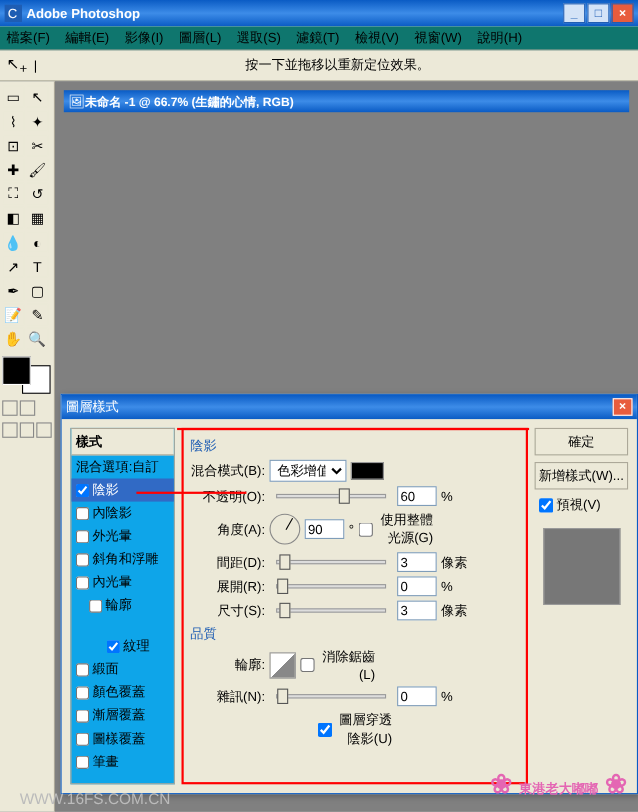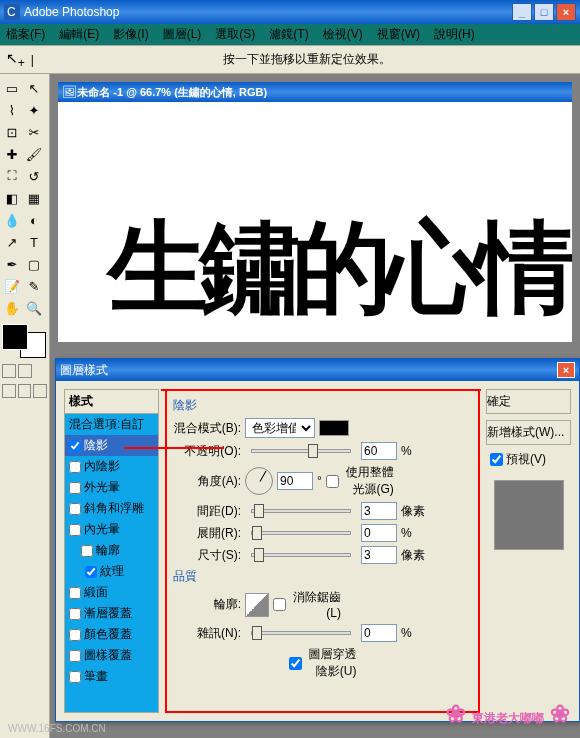--- a/index.html
+++ b/index.html
@@ -1,19 +1,19 @@
 <!DOCTYPE html>
 <html><head>
 <meta charset="utf-8">
 <style>
 *{margin:0;padding:0;box-sizing:border-box;font-family:"Microsoft YaHei","SimSun",sans-serif;font-size:12px}
 body{background:#fff;width:580px;height:738px;overflow:hidden;position:relative}
 .titlebar{background:linear-gradient(#0a5bc4,#3d8ce8 50%,#0a5bc4);height:24px;display:flex;align-items:center;padding:0 4px;color:#fff}
 .titlebar .icon{width:16px;height:16px;margin-right:4px;display:inline-block}
-.titlebar .title{font-weight:normal;flex:1}
+.titlebar .title{font-weight:bold;flex:1}
 .winbtns{display:flex;gap:2px}
 .winbtn{width:20px;height:18px;background:#d4e3f7;border:1px solid #1e5db3;color:#1e5db3;display:flex;align-items:center;justify-content:center;font-weight:bold;font-size:11px}
 .winbtn.close{background:#e85c3e;color:#fff}
 .menubar{background:#0f766e;border-bottom:1px solid #aca899;padding:2px 6px;display:flex;gap:14px}
 .menubar span{cursor:default}
 .toolbar{background:#ece9d8;border-bottom:1px solid #aca899;height:28px;display:flex;align-items:center;padding:0 6px;gap:6px}
 .toolbar .arrow{font-size:14px}
 .hint{flex:1;text-align:center}
 .workspace{display:flex;height:calc(100% - 24px - 22px - 28px);background:#808080}
 .toolpanel{width:50px;background:#ece9d8;border-right:1px solid #aca899;display:flex;flex-direction:column;padding:4px 2px;gap:2px}
@@ -46,26 +46,26 @@
 .row label{width:68px;text-align:right}
 select,input[type=text]{border:1px solid #7f9db9;background:#fff;padding:1px 2px;font-size:12px}
 select{width:70px}
 input[type=text]{width:36px}
 .slider{flex:1;height:4px;background:#ddd;border:1px solid #999;position:relative;margin:0 6px;max-width:100px}
 .slider .thumb{width:10px;height:14px;background:#ece9d8;border:1px solid #555;position:absolute;top:-6px}
 .swatch-sm{width:30px;height:16px;background:#000;border:1px solid #999}
 .angle{width:28px;height:28px;border:1px solid #888;border-radius:50%;position:relative}
 .angle::after{content:"";position:absolute;width:12px;height:1px;background:#000;top:13px;left:14px;transform-origin:left;transform:rotate(-60deg)}
 .buttons{width:85px;display:flex;flex-direction:column;gap:6px}
-.btn{border:1px solid #aca899;background:#ece9d8;padding:3px 0;text-align:left}
+.btn{border:1px solid #aca899;background:#ece9d8;padding:3px 0;text-align:center}
 .preview-box{width:70px;height:70px;background:#777;border:1px solid #999;margin:6px auto}
 .check-sm{display:flex;align-items:center;gap:3px}
 .redline{position:absolute;background:#f00}
 .footer-deco{position:absolute;right:10px;bottom:10px;color:#e466b3;font-size:24px;font-weight:bold;font-family:"SimHei"}
-.watermark{position:absolute;left:8px;bottom:4px;color:#bbb;font-size:10px}
+.watermark{position:absolute;left:18px;bottom:4px;color:#bbb;font-size:14px}
 .contour-sw{width:24px;height:24px;background:linear-gradient(135deg,#fff 50%,#888 50%);border:1px solid #999}
 </style>
 </head>
 <body>
 
 <div class="titlebar">
   <span class="icon">
     <svg width="16" height="16">
         <rect width="16" height="16" fill="#1e5db3"></rect>
         <text x="3" y="12" fill="#fff" font-size="10">C</text>
@@ -156,23 +156,20 @@
         <div></div>
         <div></div>
       </div>
   </div>
 
   <div class="canvas-area">
     <div class="doc-titlebar">
       <span>🖼</span>
       <span class="doc-title">未命名 -1 @ 66.7% (生鏽的心情, RGB)</span>
     </div>
-    <div class="canvas">
-      <div class="cjk-text">生鏽的心情</div>
-    </div>
   </div>
 </div>
 
 <div class="dialog">
   <div class="dialog-titlebar">
     <span class="dialog-title">圖層樣式</span>
     <div class="closebtn">×</div>
   </div>
   <div class="dialog-body">
     <div class="style-list">
@@ -198,35 +195,35 @@
             <span>斜角和浮雕</span>
           </div>
           <div class="item">
             <input type="checkbox" style="">
             <span>內光暈</span>
           </div>
           <div class="item" style="padding-left: 16px;">
             <input type="checkbox" style="">
             <span>輪廓</span>
           </div>
-          <div class="item" style="padding-left: 20px;">
+          <div class="item" style="padding-left: 32px; margin-top: 16px;">
             <input type="checkbox" checked="" style="">
             <span>紋理</span>
           </div>
           <div class="item">
             <input type="checkbox" style="">
             <span>緞面</span>
           </div>
           <div class="item">
             <input type="checkbox" style="">
+            <span>顏色覆蓋</span>
+          </div>
+          <div class="item">
+            <input type="checkbox" style="">
             <span>漸層覆蓋</span>
-          </div>
-          <div class="item">
-            <input type="checkbox" style="">
-            <span>顏色覆蓋</span>
           </div>
           <div class="item">
             <input type="checkbox" style="">
             <span>圖樣覆蓋</span>
           </div>
           <div class="item">
             <input type="checkbox" style="">
             <span>筆畫</span>
           </div>
         </div>

